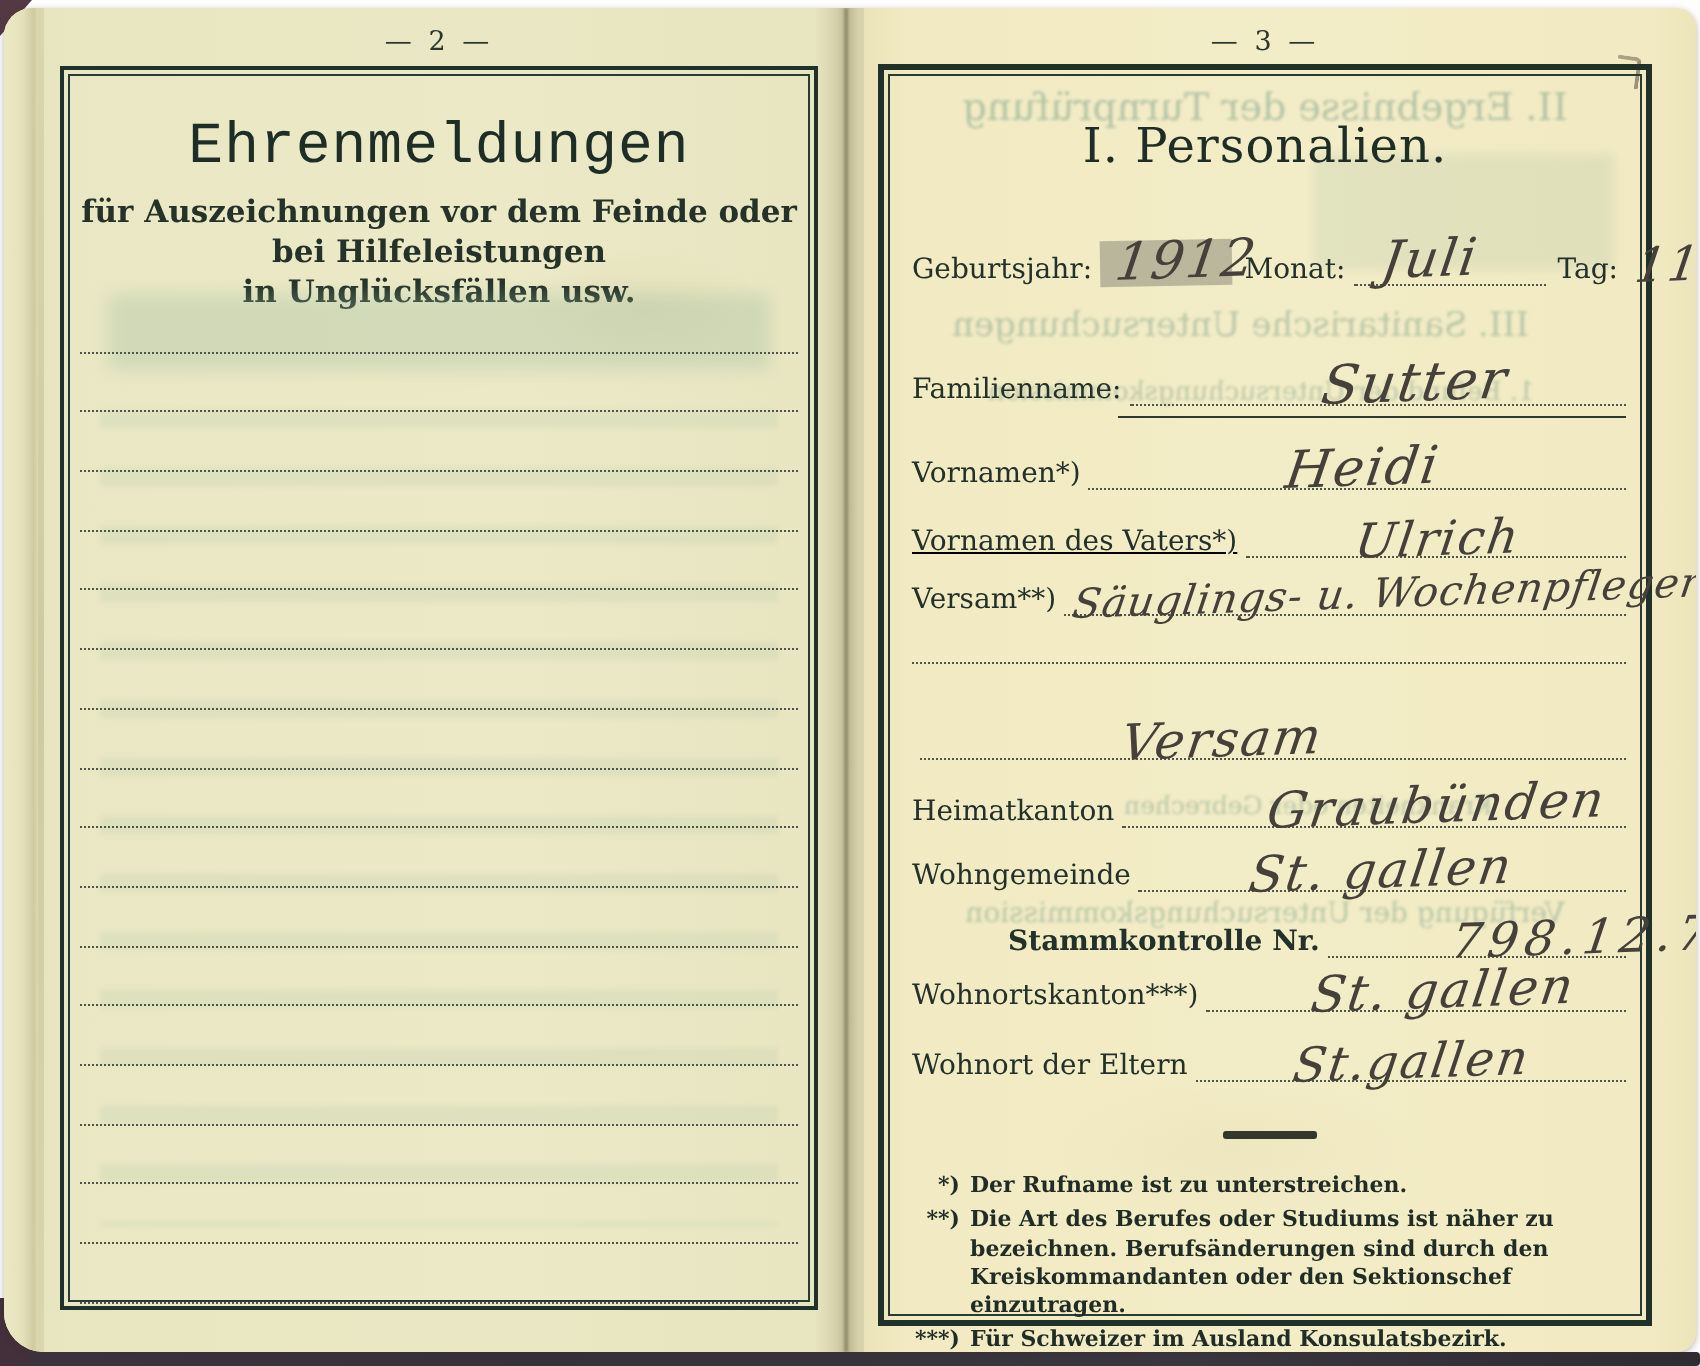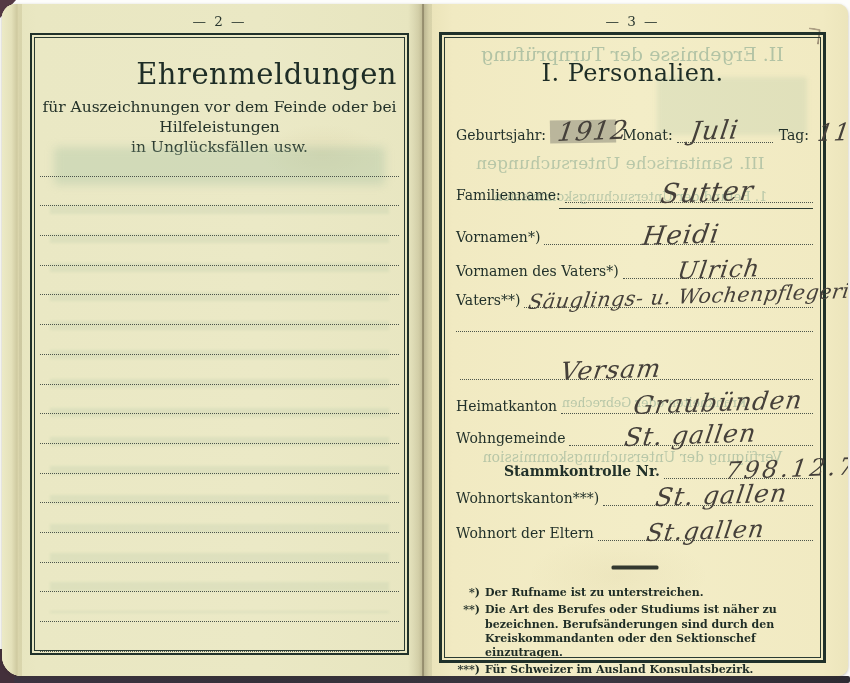--- a/index.html
+++ b/index.html
@@ -31,22 +31,22 @@
     border-radius:12px 0 0 16px;}
   .edge-crease{position:absolute;left:17px;top:0;width:3px;height:100%;background:linear-gradient(180deg,#d6d2a8,#c7c29a,#d6d2a8);opacity:.8;}
 
   .frame-left{position:absolute;left:28px;top:29px;width:375px;height:618px;
     border:2.5px solid #20312a;background:rgba(255,255,240,.06);}
   .frame-left::before{content:"";position:absolute;inset:2px;border:1px solid #2a3b33;pointer-events:none;}
 
   .pagenum{position:absolute;top:-22px;left:0;width:100%;text-align:center;
     font-size:13.5px;letter-spacing:2px;color:#2a372f;}
 
-  .lp-title{margin:22px 10px 0;text-align:right;font-size:29px;color:#1e2d26;letter-spacing:.5px;}
-  .lp-sub{margin:6px 6px 0;text-align:center;font-size:15.5px;line-height:1.3;color:#243229;}
+  .lp-title{margin:22px 10px 0;text-align:center;font-size:29px;color:#1e2d26;letter-spacing:.5px;font-family:Liberation Mono, monospace;}
+  .lp-sub{margin:6px 6px 0;text-align:center;font-size:15.5px;line-height:1.3;color:#243229;font-weight:bold;}
 
   .rules{position:absolute;left:8px;right:8px;top:112px;}
   .rule{height:28.7px;border-bottom:1.6px dotted #4c554b;}
 
   
   .bleed-block-left{position:absolute;left:22px;right:22px;top:112px;height:38px;
     background:rgba(152,185,155,.30);filter:blur(4px);border-radius:4px;}
   .bleed-paras-left{position:absolute;left:18px;right:18px;top:170px;bottom:40px;
     background:repeating-linear-gradient(180deg,rgba(140,175,145,.13) 0 9px,rgba(0,0,0,0) 9px 29px);
     filter:blur(1.2px);}
@@ -87,21 +87,21 @@
   
   .fields{position:absolute;top:126px;left:14px;right:10px;}
   .frow{position:relative;height:26px;display:flex;align-items:flex-end;}
   .frow.blank{height:14px;}
   .frow.blank .dotline{margin-left:0;}
   .frow.indent .flabel{margin-left:48px;font-weight:bold;}
   .frow.underline .dotline::after{content:"";position:absolute;left:-6px;right:0;bottom:-7px;border-top:1.6px solid #2c3a31;}
 
   .frow:nth-of-type(1){margin-top:16px;}
   .frow:nth-of-type(2){margin-top:16px;}
-  .frow:nth-of-type(3){margin-top:8px;}
+  .frow:nth-of-type(3){margin-top:8px;text-decoration:underline;}
   .frow:nth-of-type(4){margin-top:3px;}
   .frow:nth-of-type(5){margin-top:10px;}
   .frow:nth-of-type(6){margin-top:22px;}
   .frow:nth-of-type(7){margin-top:8px;}
   .frow:nth-of-type(8){margin-top:6px;}
   .frow:nth-of-type(9){margin-top:7px;}
   .frow:nth-of-type(10){margin-top:1px;}
   .frow:nth-of-type(11){margin-top:9px;align-items:flex-end;}
 
   .frow:nth-of-type(1) .script{left:38%;font-size:27px;}
@@ -240,21 +240,21 @@
       <span class="script">Heidi</span>
     </span>
   </div>
             <div class="frow">
     <span class="flabel">Vornamen des Vaters*)</span>
     <span class="dotline">
       <span class="script">Ulrich</span>
     </span>
   </div>
             <div class="frow">
-    <span class="flabel">Vaters**)</span>
+    <span class="flabel">Versam**)</span>
     <span class="dotline">
       <span class="script">Säuglings- u. Wochenpflegerin</span>
     </span>
   </div>
             <div class="frow blank">
 
     <span class="dotline">
       <span class="script"></span>
     </span>
   </div>

